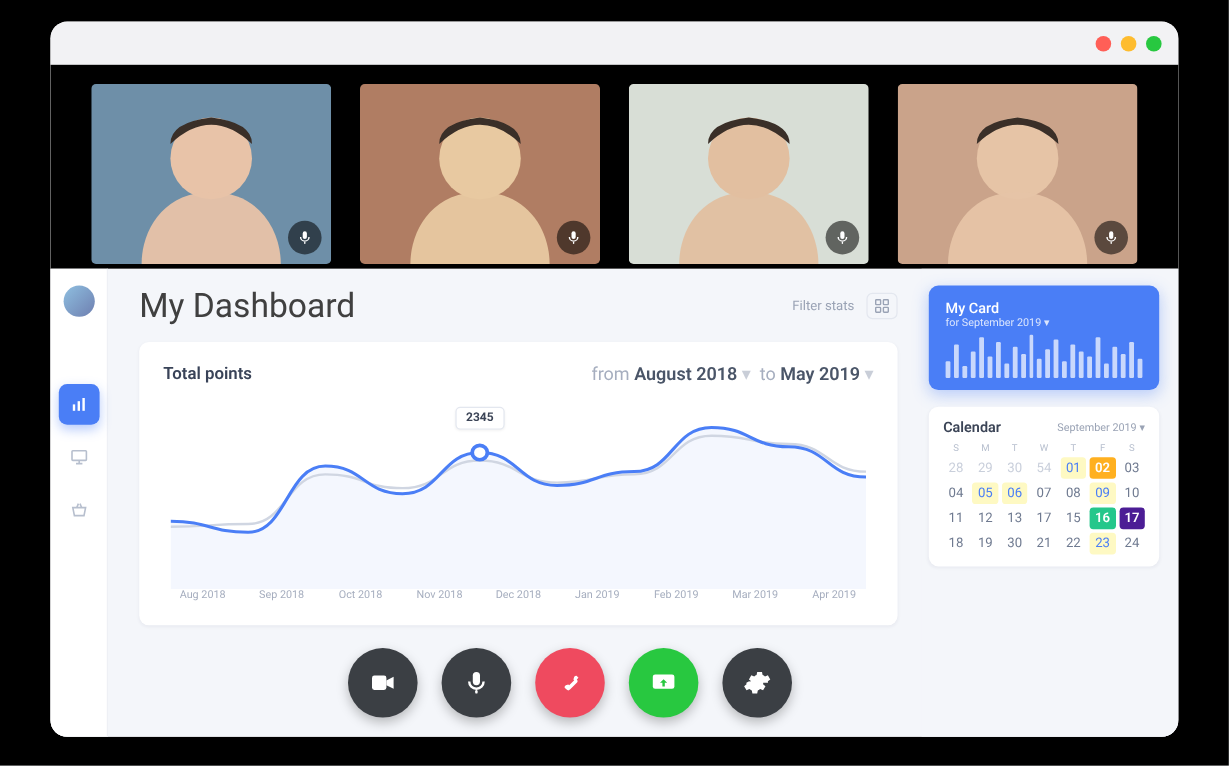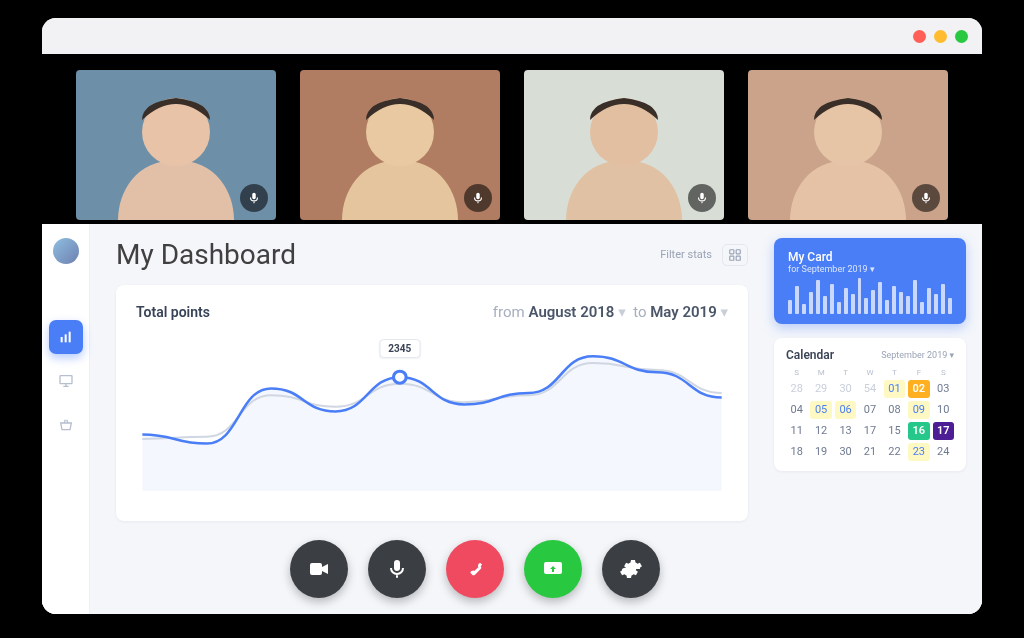--- a/index.html
+++ b/index.html
@@ -321,20 +321,31 @@
           </div>
         </div>
         <div class="chart-body">
           <div class="tooltip-box" style="left: 44.5635%; transform: translateX(-50%);">2345</div>
           <svg id="chart-svg" viewBox="0 0 560 150" preserveAspectRatio="none">
               <path d="M6,93.4 C36.44444444444444,93.4 36.44444444444444,102.6 66.88888888888889,102.6 C97.33333333333333,102.6 97.33333333333333,47.400000000000006 127.77777777777777,47.400000000000006 C158.22222222222223,47.400000000000006 158.22222222222223,70.4 188.66666666666666,70.4 C219.1111111111111,70.4 219.1111111111111,36.13000000000001 249.55555555555554,36.13000000000001 C280,36.13000000000001 280,63.5 310.44444444444446,63.5 C340.8888888888889,63.5 340.8888888888889,52 371.3333333333333,52 C401.77777777777777,52 401.77777777777777,15.199999999999989 432.22222222222223,15.199999999999989 C462.66666666666663,15.199999999999989 462.66666666666663,31.299999999999997 493.1111111111111,31.299999999999997 C523.5555555555555,31.299999999999997 523.5555555555555,56.60000000000001 554,56.60000000000001 L554,150 L6,150 Z" fill="#4a7ef6" opacity="0.06"></path>
               <path d="M6,98 C36.44444444444444,98 36.44444444444444,95.7 66.88888888888889,95.7 C97.33333333333333,95.7 97.33333333333333,54.3 127.77777777777777,54.3 C158.22222222222223,54.3 158.22222222222223,65.8 188.66666666666666,65.8 C219.1111111111111,65.8 219.1111111111111,42.80000000000001 249.55555555555554,42.80000000000001 C280,42.80000000000001 280,61.2 310.44444444444446,61.2 C340.8888888888889,61.2 340.8888888888889,54.3 371.3333333333333,54.3 C401.77777777777777,54.3 401.77777777777777,22.10000000000001 432.22222222222223,22.10000000000001 C462.66666666666663,22.10000000000001 462.66666666666663,29 493.1111111111111,29 C523.5555555555555,29 523.5555555555555,52 554,52" fill="none" stroke="#d0d6e2" stroke-width="2"></path>
               <path d="M6,93.4 C36.44444444444444,93.4 36.44444444444444,102.6 66.88888888888889,102.6 C97.33333333333333,102.6 97.33333333333333,47.400000000000006 127.77777777777777,47.400000000000006 C158.22222222222223,47.400000000000006 158.22222222222223,70.4 188.66666666666666,70.4 C219.1111111111111,70.4 219.1111111111111,36.13000000000001 249.55555555555554,36.13000000000001 C280,36.13000000000001 280,63.5 310.44444444444446,63.5 C340.8888888888889,63.5 340.8888888888889,52 371.3333333333333,52 C401.77777777777777,52 401.77777777777777,15.199999999999989 432.22222222222223,15.199999999999989 C462.66666666666663,15.199999999999989 462.66666666666663,31.299999999999997 493.1111111111111,31.299999999999997 C523.5555555555555,31.299999999999997 523.5555555555555,56.60000000000001 554,56.60000000000001" fill="none" stroke="#4a7ef6" stroke-width="2.5"></path>
               <circle cx="249.55555555555554" cy="36.13000000000001" r="6" fill="#fff" stroke="#4a7ef6" stroke-width="3"></circle>
             </svg>
+          <div class="x-labels" id="x-labels">
+              <span>Aug 2018</span>
+              <span>Sep 2018</span>
+              <span>Oct 2018</span>
+              <span>Nov 2018</span>
+              <span>Dec 2018</span>
+              <span>Jan 2019</span>
+              <span>Feb 2019</span>
+              <span>Mar 2019</span>
+              <span>Apr 2019</span>
+            </div>
         </div>
       </div>
     </div>
 
     <div class="right-col">
 
       <div class="mycard">
         <div class="mycard-top">
           <span class="mycard-title">My Card</span>
           <span class="mycard-sub">

